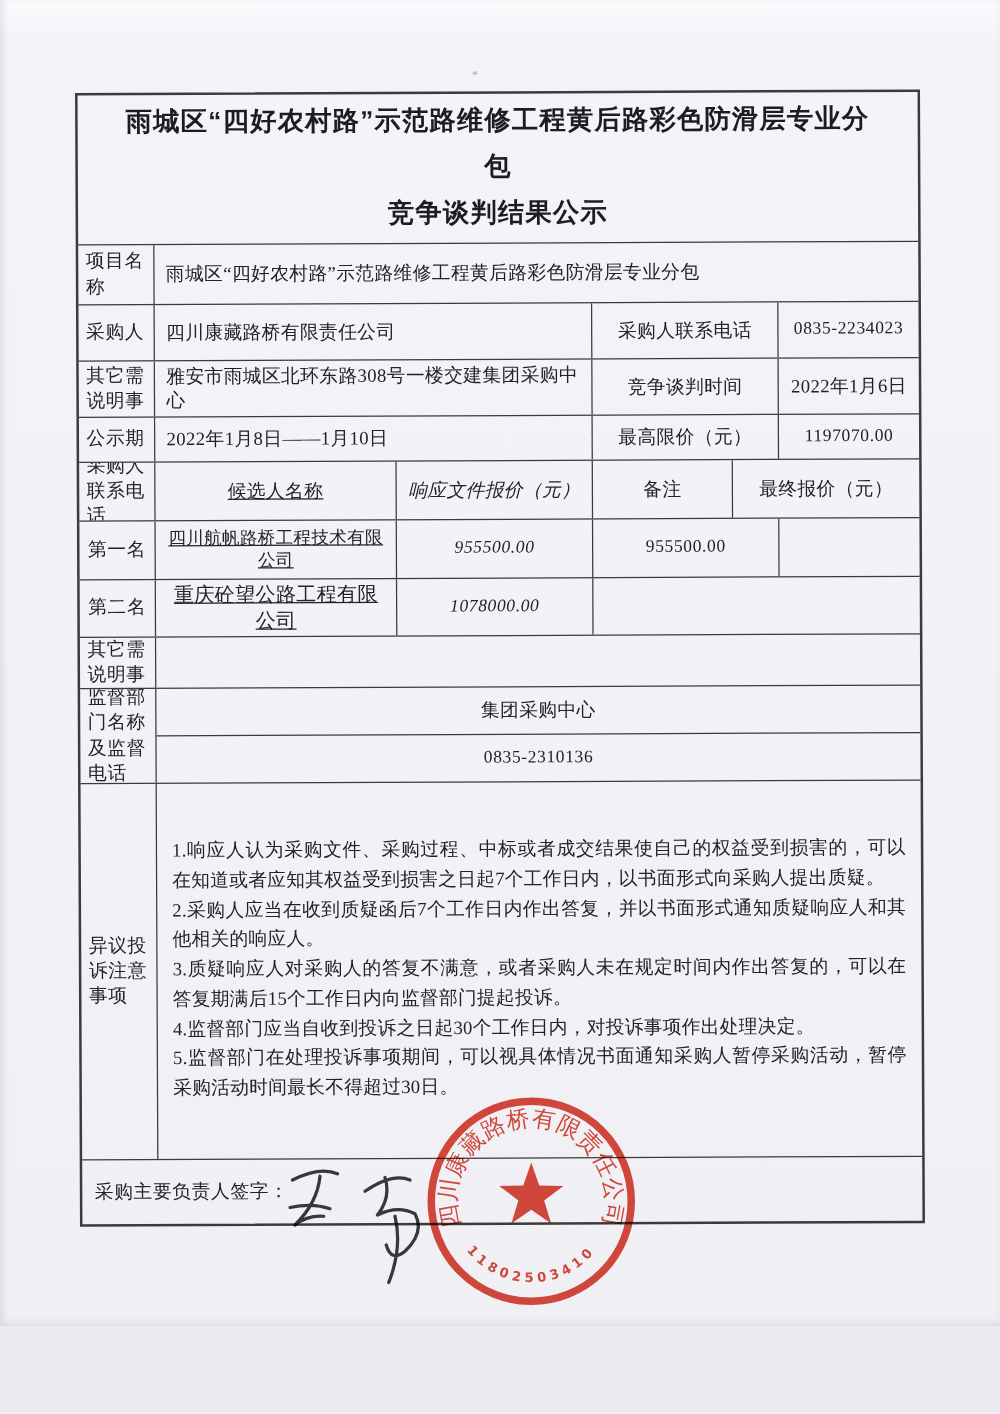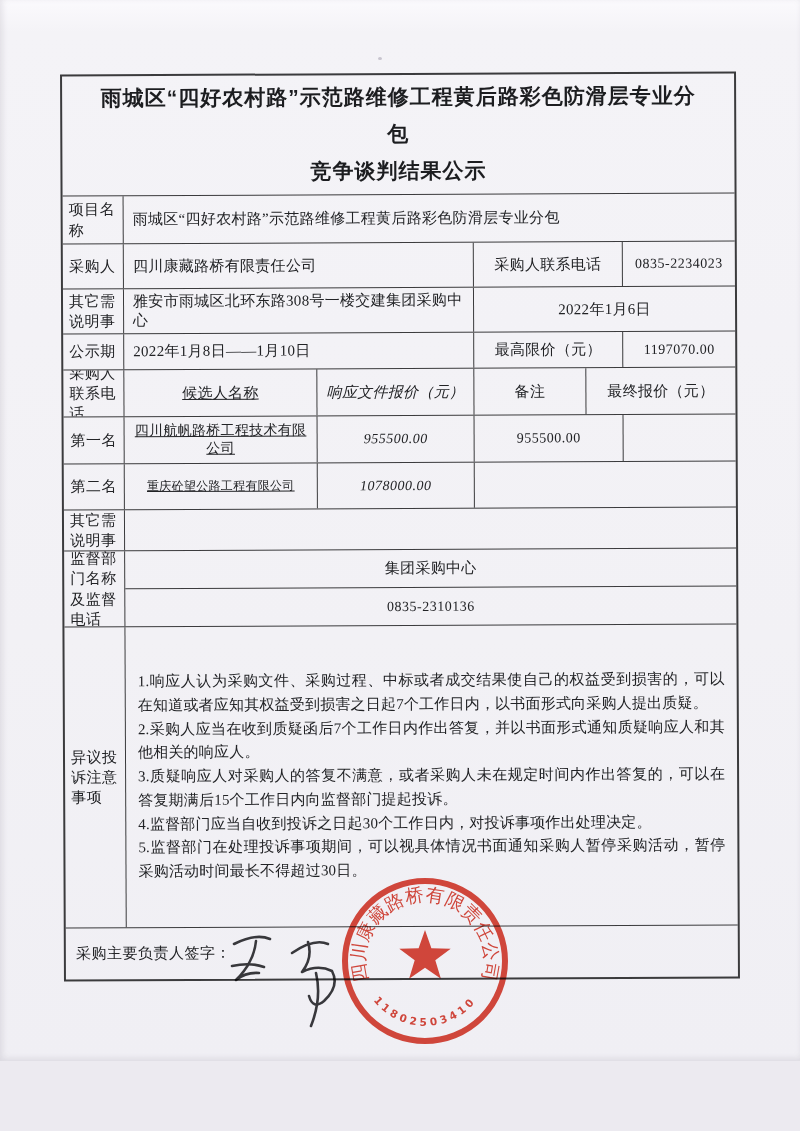--- a/index.html
+++ b/index.html
@@ -95,20 +95,21 @@
     <div class="row r-purch">
       <div class="cell lbl">采购人</div>
       <div class="cell val w-span2">四川康藏路桥有限责任公司</div>
       <div class="cell val ctr w-final">采购人联系电话</div>
       <div class="cell val ctr num grow">0835-2234023</div>
     </div>
 
     <div class="row r-nego">
       <div class="cell lbl">其它需说明事</div>
       <div class="cell val w-span2">雅安市雨城区北环东路308号一楼交建集团采购中心</div>
+      <div class="cell val ctr w-final">竞争谈判时间</div>
       <div class="cell val ctr grow">2022年1月6日</div>
     </div>
 
     <div class="row r-public">
       <div class="cell lbl">公示期</div>
       <div class="cell val w-span2">2022年1月8日——1月10日</div>
       <div class="cell val ctr w-final">最高限价（元）</div>
       <div class="cell val ctr num grow">1197070.00</div>
     </div>
 
@@ -123,21 +124,21 @@
     <div class="row r-cand1">
       <div class="cell lbl ctr">第一名</div>
       <div class="cell val ctr w-name" style="font-size:14px;">四川航帆路桥工程技术有限公司</div>
       <div class="cell val ctr num w-offer">955500.00</div>
       <div class="cell val ctr num w-final">955500.00</div>
       <div class="cell val ctr grow"></div>
     </div>
 
     <div class="row r-cand2">
       <div class="cell lbl ctr">第二名</div>
-      <div class="cell val ctr w-name" style="font-size:12px;">重庆砼望公路工程有限公司</div>
+      <div class="cell val ctr w-name" style="font-size:16px;">重庆砼望公路工程有限公司</div>
       <div class="cell val ctr num w-offer">1078000.00</div>
       <div class="cell val ctr grow"></div>
     </div>
 
     <div class="row r-other">
       <div class="cell lbl">其它需说明事</div>
       <div class="cell val grow"></div>
     </div>
 
     <div class="row r-super">

